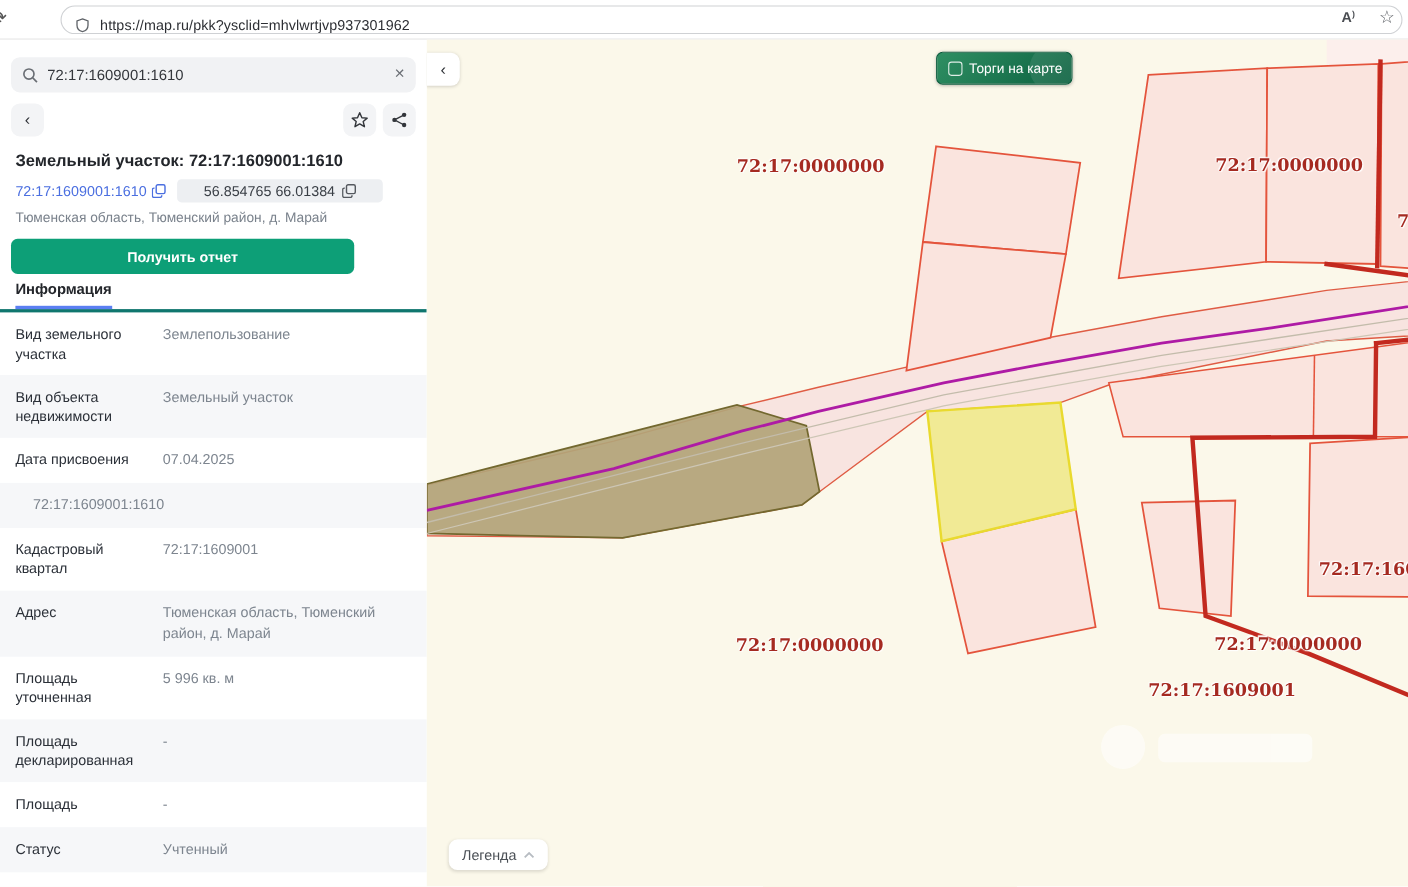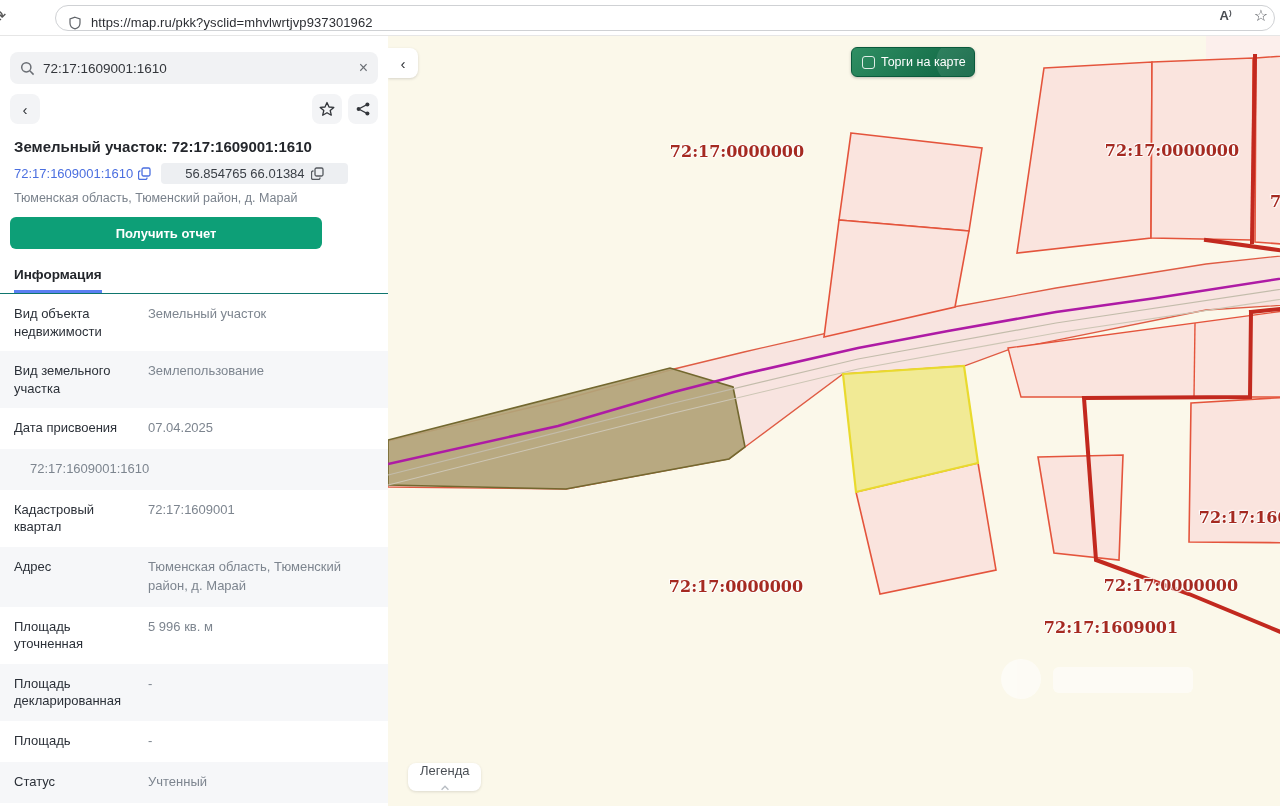--- a/index.html
+++ b/index.html
@@ -34,42 +34,42 @@
   .act-btn + .act-btn { margin-left:6px; }
 
   .obj-title { margin:14px 14px 0; font-size:15px; font-weight:600; color:#23262b; }
   .chips { margin:8px 14px 0; display:flex; align-items:center; gap:10px; }
   .chip-link { display:flex; align-items:center; gap:5px; font-size:13px; color:#4b6fe0; cursor:pointer; }
   .chip-gray { display:flex; align-items:center; gap:6px; font-size:13px; color:#3a3f46; background:#edeff2; border-radius:4px; padding:3px 24px; }
   .addr { margin:7px 14px 0; font-size:12.5px; color:#7a828c; }
 
   .report-btn { margin:12px 10px 0; width:312px; height:32px; background:#0d9f77; border:none; border-radius:6px; color:#fff; font-size:13px; font-weight:600; font-family:"Liberation Sans",sans-serif; cursor:pointer; }
 
-  .tabs { margin-top:12px; border-bottom:1px solid #0f766e; padding:0 14px; }
+  .tabs { border-bottom:3px solid #0f766e; padding:0 14px; }
   .tab { display:inline-block; padding:6px 0 8px; font-size:13.5px; font-weight:700; color:#23262b; border-bottom:3px solid #5b7ff2; cursor:pointer; }
 
   .info-table { }
   .irow { display:flex; padding:11px 14px; }
   .irow:nth-child(even) { background:#f6f7f9; }
   .ilabel { width:118px; flex:none; font-size:13px; color:#2b3038; line-height:1.35; }
   .ivalue { flex:1; margin-left:16px; font-size:13px; color:#7d858f; line-height:1.45; }
 
   
   .map-svg { position:absolute; left:0; top:0; }
   .map-label { position:absolute; transform:translate(-50%,-50%); font-family:"DejaVu Serif","Liberation Serif",serif; font-weight:700; font-size:16px; color:#a52a21; white-space:nowrap; text-shadow:0 0 2px #fff,0 0 2px #fff,1px 1px 1px #fff,-1px -1px 1px #fff; pointer-events:none; }
   .map-label.edge { transform:translate(0,-50%); }
 
   .collapse-tab { position:absolute; left:0; top:12px; width:30px; height:30px; background:#fff; border-radius:0 8px 8px 0; box-shadow:0 1px 3px rgba(0,0,0,.15); display:flex; align-items:center; justify-content:center; font-size:15px; color:#2e3136; cursor:pointer; }
 
   .auction-btn { position:absolute; left:463px; top:11px; width:124px; height:30px; border-radius:6px; background:linear-gradient(135deg,#2f8f63,#0c6140); border:1px solid #0a5a3c; box-shadow:0 1px 3px rgba(0,0,0,.25); display:flex; align-items:center; padding:0 10px; cursor:pointer; overflow:hidden; }
   .auction-btn::after { content:""; position:absolute; right:-6px; top:-8px; width:44px; height:44px; border-radius:50%; background:rgba(255,255,255,.09); }
   .auction-check { width:13px; height:13px; border:1.5px solid rgba(255,255,255,.85); border-radius:3px; flex:none; }
   .auction-label { margin-left:6px; font-size:12.5px; color:#fff; white-space:nowrap; }
 
-  .legend-btn { position:absolute; left:20px; top:727px; height:28px; padding:0 12px; background:#fff; border-radius:8px; box-shadow:0 1px 3px rgba(0,0,0,.12); display:flex; align-items:center; gap:7px; cursor:pointer;flex-direction:column; }
+  .legend-btn { position:absolute; left:20px; top:727px; height:28px; padding:0 12px; background:#fff; border-radius:8px; box-shadow:0 1px 3px rgba(0,0,0,.12); display:flex; align-items:center; gap:7px; cursor:pointer; }
   .legend-label { font-size:13px; color:#4a4f55; }
 
   .watermark { position:absolute; left:613px; top:619px; width:200px; height:48px; opacity:.55; pointer-events:none; }
   .wm-circle { position:absolute; left:0; top:4px; width:40px; height:40px; border-radius:50%; background:#fff; }
   .wm-bar { position:absolute; left:52px; top:12px; width:140px; height:26px; border-radius:6px; background:#fff; }
 </style>
 </head>
 <body>
 
 <div class="topbar">
@@ -142,26 +142,26 @@
     <div class="addr">Тюменская область, Тюменский район, д. Марай</div>
 
     <button class="report-btn">Получить отчет</button>
 
     <div class="tabs">
       <span class="tab">Информация</span>
     </div>
 
     <div class="info-table">
       <div class="irow">
+          <div class="ilabel">Вид земельного участка</div>
+          <div class="ivalue">Землепользование</div>
+        </div>
+      <div class="irow">
           <div class="ilabel">Вид объекта недвижимости</div>
           <div class="ivalue">Земельный участок</div>
-        </div>
-      <div class="irow">
-          <div class="ilabel">Вид земельного участка</div>
-          <div class="ivalue">Землепользование</div>
         </div>
       <div class="irow">
           <div class="ilabel">Дата присвоения</div>
           <div class="ivalue">07.04.2025</div>
         </div>
       <div class="irow">
           <div class="ivalue">72:17:1609001:1610</div>
         </div>
       <div class="irow">
           <div class="ilabel">Кадастровый квартал</div>

